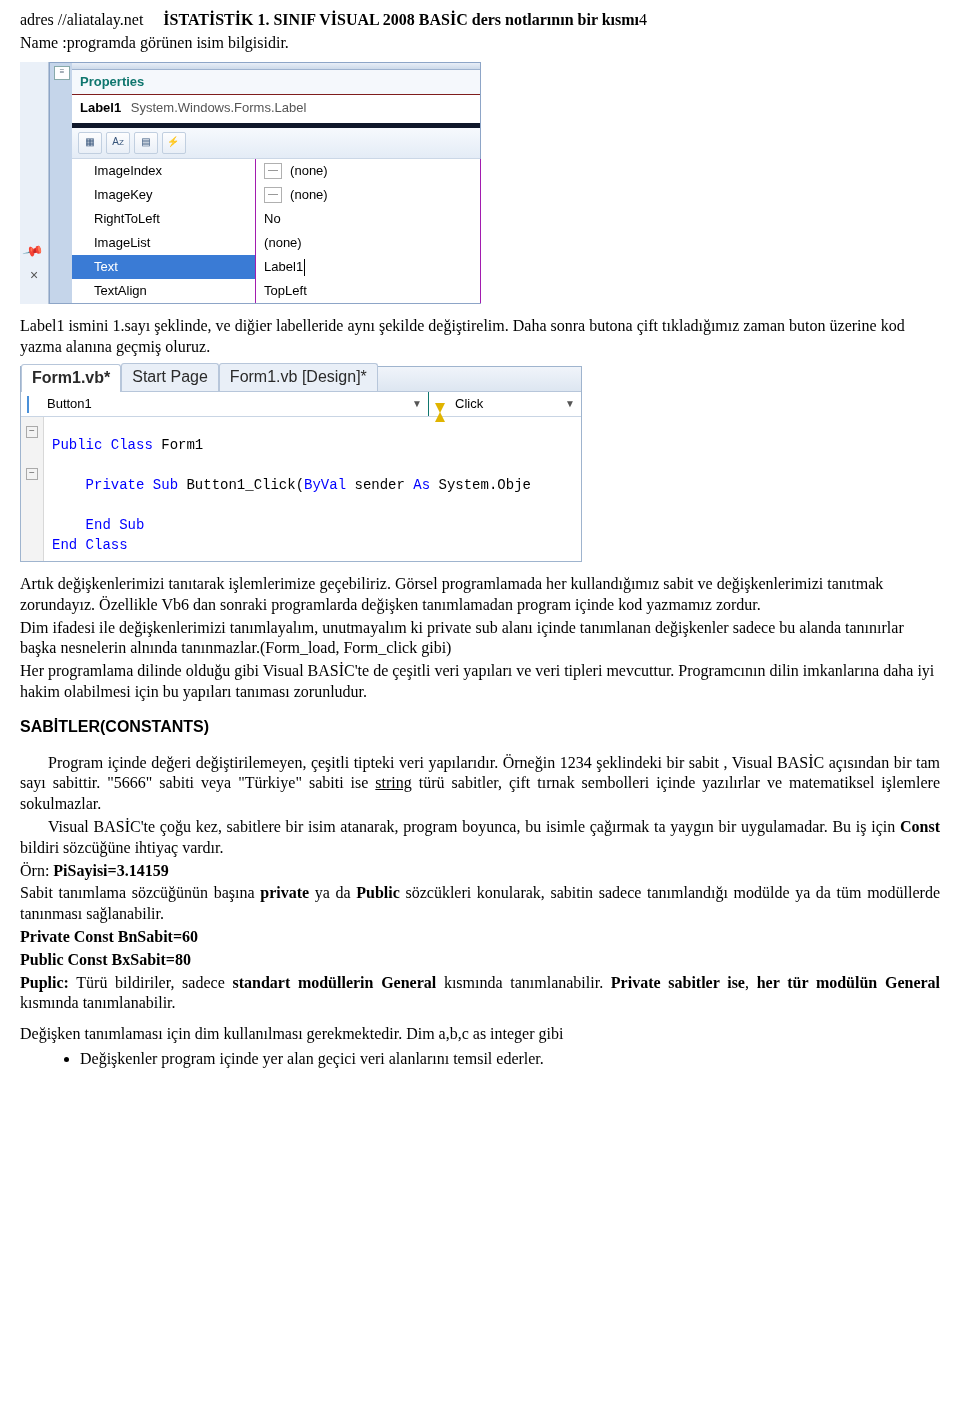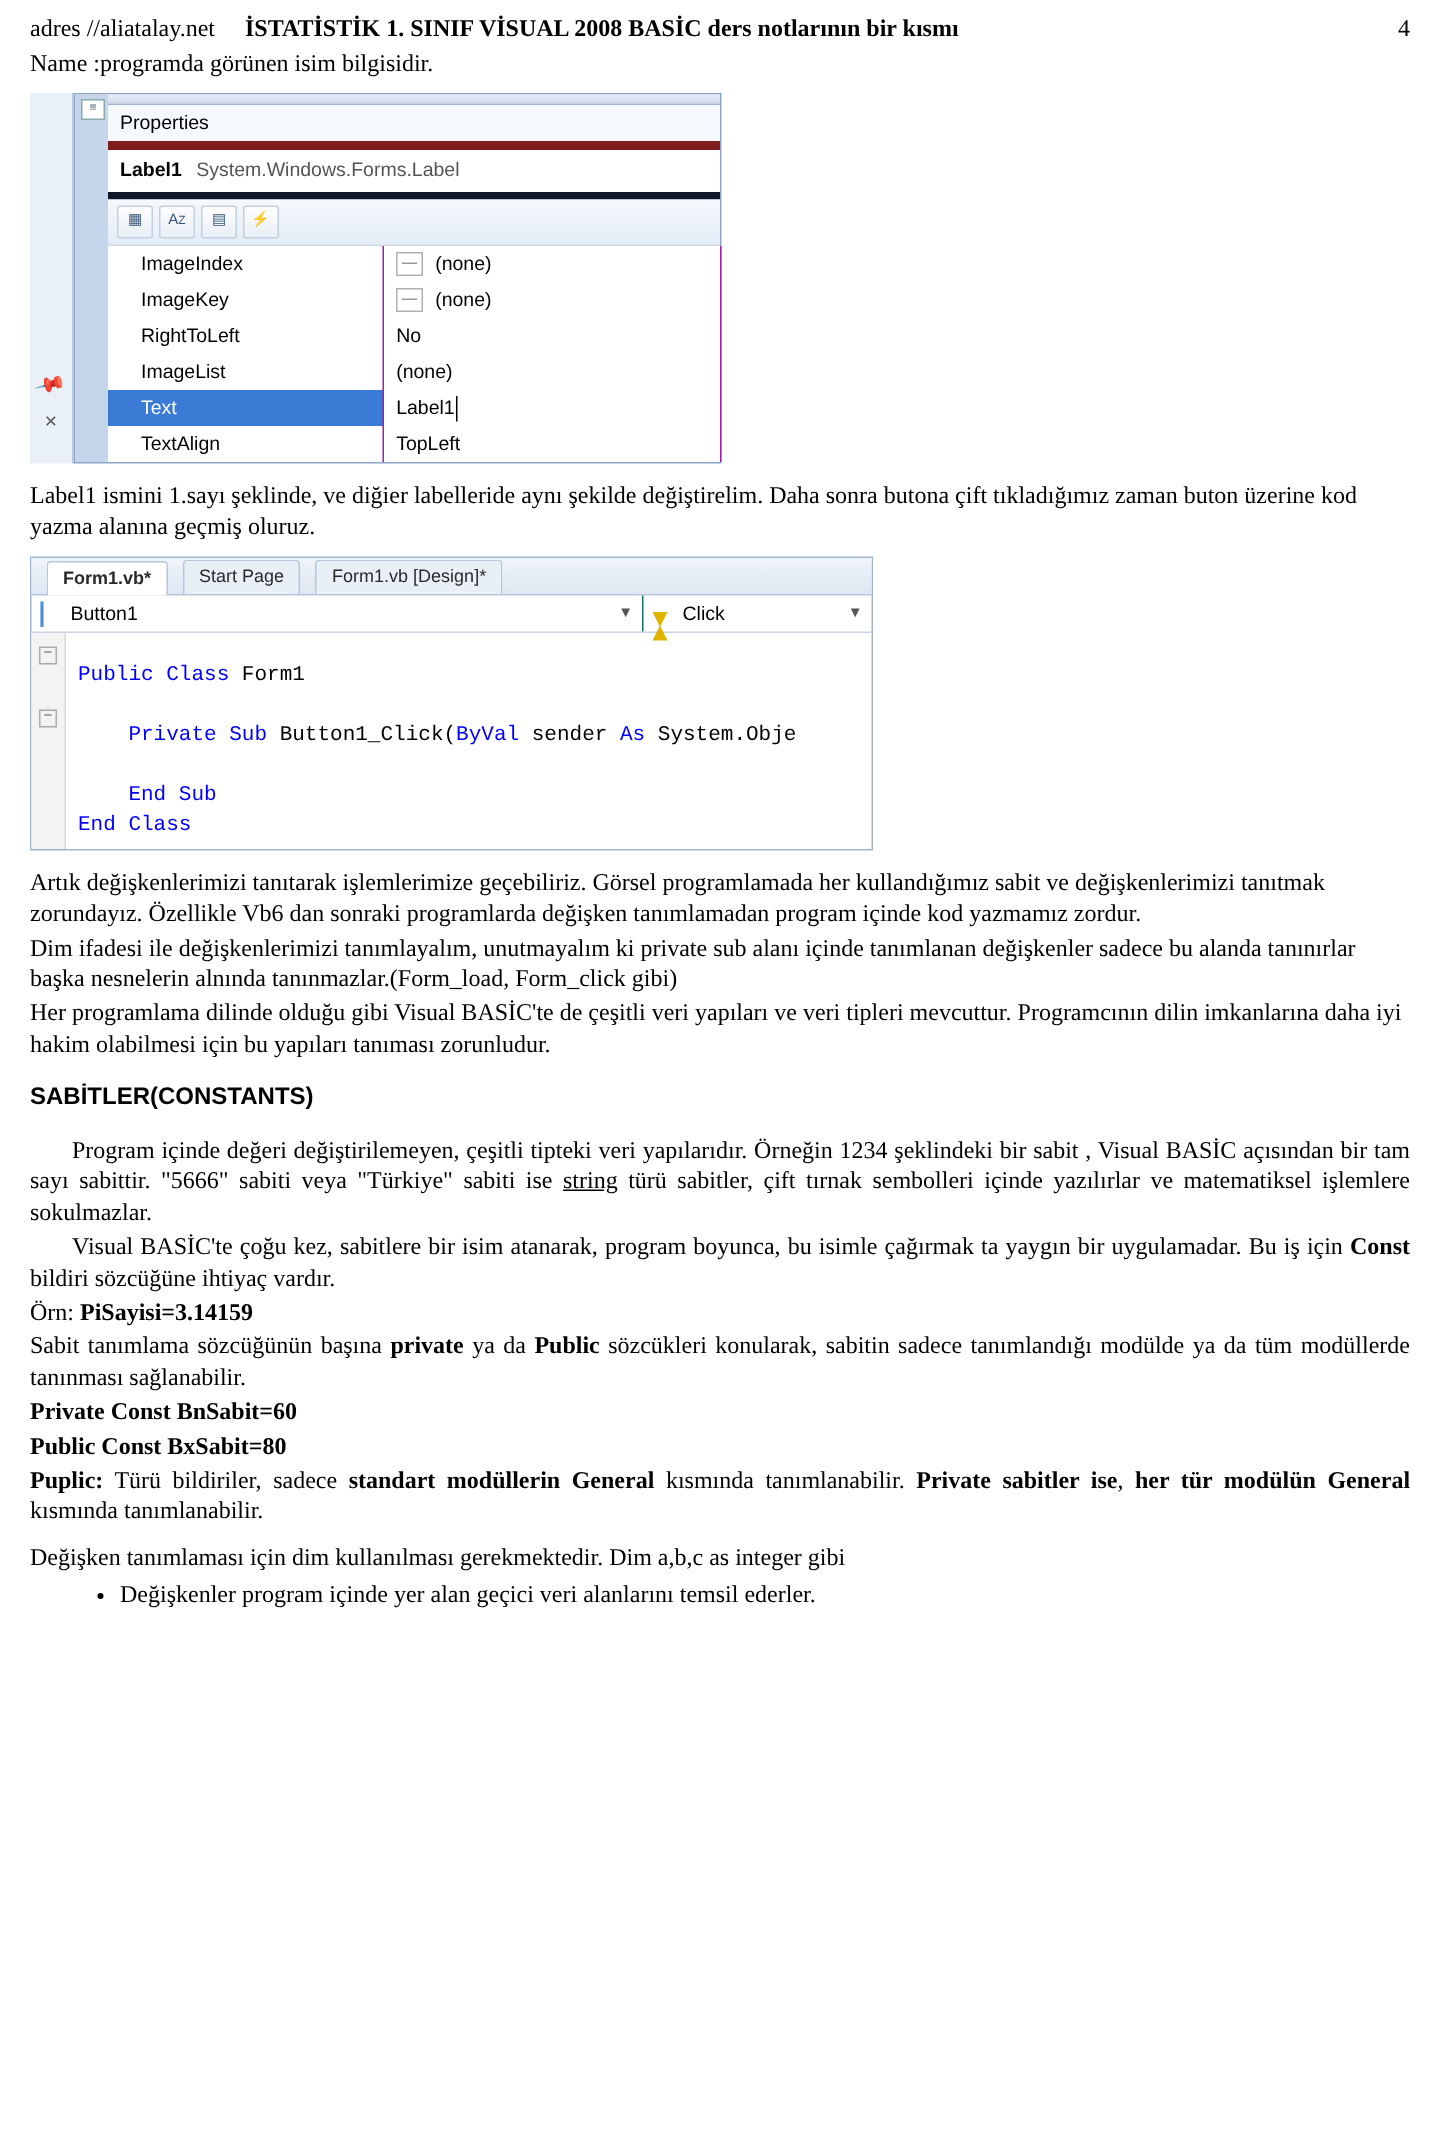--- a/index.html
+++ b/index.html
@@ -10,21 +10,20 @@
     width: 960px;
     color: #000;
     font-size: 16px;
     line-height: 1.3;
   }
   .page {
     padding: 10px 20px 20px 20px;
   }
   .header-line {
     display: flex;
-    justify-content: space-between;
     align-items: baseline;
   }
   .header-left {
     display: inline;
   }
   .bold { font-weight: bold; }
   .underline { text-decoration: underline; }
   .para { margin: 2px 0; }
   .para2 { margin: 10px 0 4px 0; }
   .img-block { margin: 8px 0 12px 0; }
@@ -75,23 +74,23 @@
     height: 12px;
     background: #fff;
     border: 1px solid #8aa;
     font-size: 8px;
     line-height: 10px;
     text-align: center;
     color: #567;
   }
   .props-title {
     padding: 4px 8px;
-    font-weight: normal;
-    color: #000000;
-    border-bottom: 6px solid #7f1d1d;
+    font-weight: bold;
+    color: #0f766e;
+    border-bottom: 1px solid #7f1d1d;
     background: #f5f8fc;
   }
   .props-obj {
     padding: 5px 8px 6px 8px;
     font-family: "Segoe UI", Tahoma, sans-serif;
     border-bottom: 5px solid #0f172a;
   }
   .props-obj .name { font-weight: bold; }
   .props-obj .type { color: #555; margin-left: 6px; }
   .props-toolbar {
@@ -196,22 +195,22 @@
     display: flex;
     background: linear-gradient(#f0f4fa,#dde6f1);
     border-bottom: 1px solid #b7c6da;
     height: 24px;
     align-items: flex-end;
   }
   .tab {
     padding: 3px 10px;
     border: 1px solid #b7c6da;
     border-bottom: none;
-    margin-left: 10px;
-    font-size: 12px;
+    margin-left: 0;
+    font-size: 16px;
     background: #e9eff7;
     border-top-left-radius: 3px;
     border-top-right-radius: 3px;
     color: #2a2a2a;
   }
   .tab.active {
     background: #fff;
     font-weight: bold;
     position: relative;
     top: 1px;

